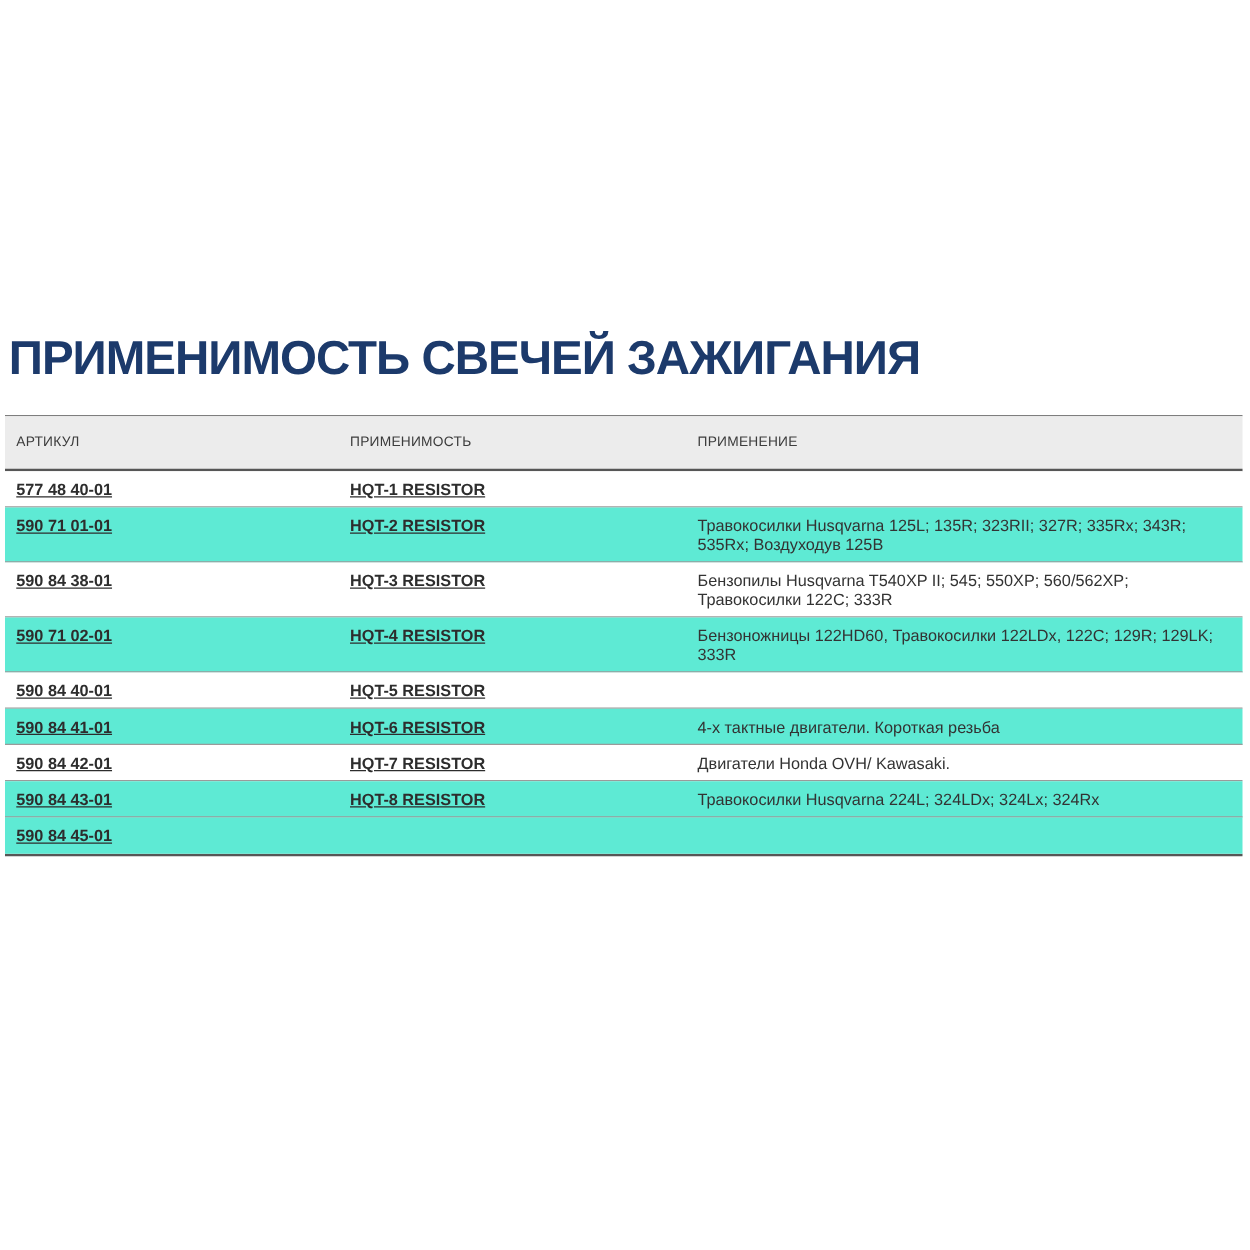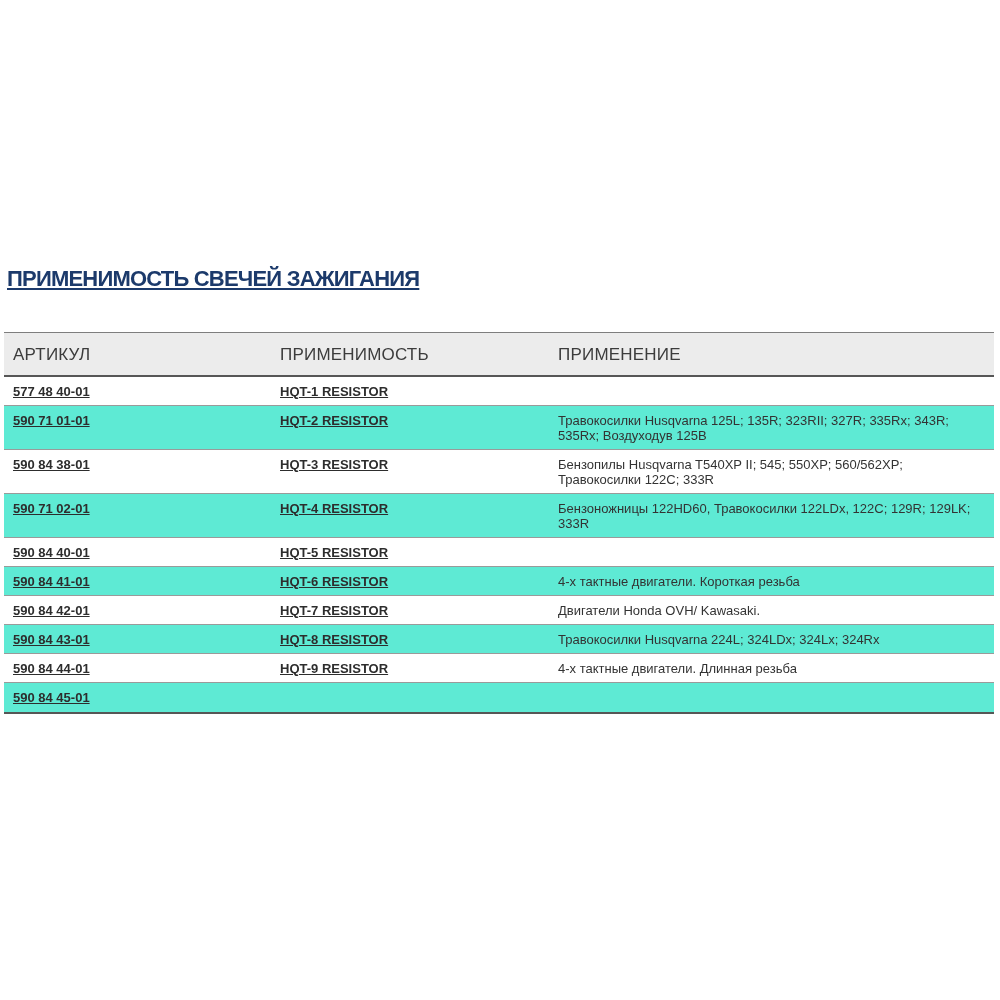--- a/index.html
+++ b/index.html
@@ -9,26 +9,25 @@
     width: 1000px;
     height: 1000px;
     background: #ffffff;
     font-family: "Liberation Sans", sans-serif;
     overflow: hidden;
   }
   .page-title {
     position: absolute;
     left: 7px;
     top: 266px;
-    font-size: 22px;
+    font-size: 38px;
     font-weight: 700;
     letter-spacing: -0.8px;
     color: #1c3a6b;
     white-space: nowrap;
-    text-decoration: underline;
   }
   .table {
     position: absolute;
     left: 4px;
     top: 332px;
     width: 990px;
     border-top: 1px solid #7e7e7e;
     border-bottom: 2px solid #565656;
     color: #2e2e2e;
   }
@@ -48,21 +47,21 @@
     border-bottom: 1px solid #9a9a9a;
     background: #ffffff;
   }
   .trow:last-child { border-bottom: none; justify-content: space-between; }
   .trow.striped { background: #5eead4; }
   .cell {
     padding: 7px 12px 6px 9px;
     line-height: 15px;
     font-size: 13px;
   }
-  .thead .cell { padding-top: 0; padding-bottom: 0; line-height: 13px; font-size: 17px; }
+  .thead .cell { padding-top: 0; padding-bottom: 0; line-height: 13px; font-size: 11px; }
   .col-article { width: 267px; flex: 0 0 267px; }
   .col-name   { width: 278px; flex: 0 0 278px; }
   .col-app    { flex: 1 1 auto; }
   .cell-article, .cell-name { font-weight: 700; color: #2d2d2d; text-decoration: underline; }
   .cell-app { color: #333333; }
 </style>
 </head>
 <body>
 
 <div class="page">
@@ -116,24 +115,19 @@
       <div class="cell cell-name col-name">HQT-7 RESISTOR</div>
       <div class="cell cell-app col-app">Двигатели Honda OVH/ Kawasaki.</div>
     </div>
 
     <div class="trow striped">
       <div class="cell cell-article col-article">590 84 43-01</div>
       <div class="cell cell-name col-name">HQT-8 RESISTOR</div>
       <div class="cell cell-app col-app">Травокосилки Husqvarna 224L; 324LDx; 324Lx; 324Rx</div>
     </div>
 
-    <div class="trow">
-      <div class="cell cell-article col-article">590 84 44-01</div>
-      <div class="cell cell-name col-name">HQT-9 RESISTOR</div>
-      <div class="cell cell-app col-app">4-х тактные двигатели. Длинная резьба</div>
-    </div>
 
     <div class="trow striped">
       <div class="cell cell-article col-article">590 84 45-01</div>
     </div>
 
   </div>
 </div>
 
 </body></html>

